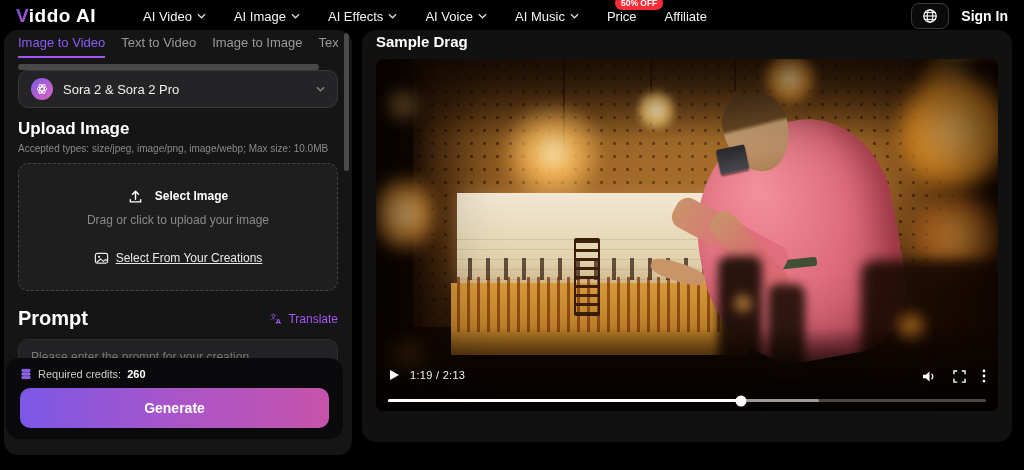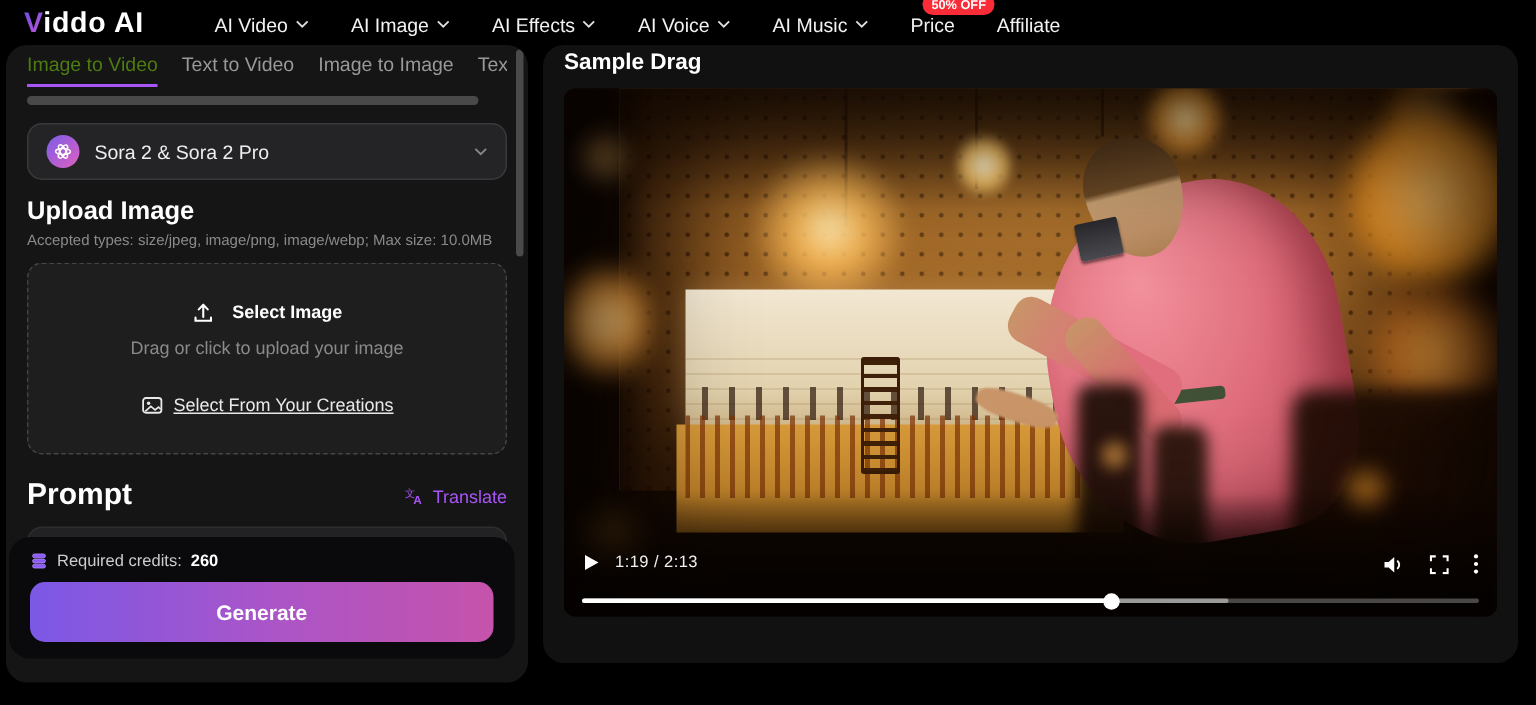--- a/index.html
+++ b/index.html
@@ -21,26 +21,26 @@
   .nav-right { margin-left:auto; display:flex; align-items:center; gap:12px; }
   .globe-btn { width:38px; height:26px; border:1px solid #3a3a3a; border-radius:8px;
     display:flex; align-items:center; justify-content:center; cursor:pointer; background:#0a0a0a; }
   .signin { font-size:14px; font-weight:bold; cursor:pointer; }
 
   
   .left-panel { position:absolute; left:4px; top:30px; width:348px; height:425px;
     background:#151515; border-radius:14px; overflow:hidden; padding:0 14px; }
   .tabs { display:flex; gap:16px; margin-top:-4px; white-space:nowrap; overflow:hidden; }
   .tab { font-size:13px; color:#999; padding:9px 0 6px; cursor:pointer; border-bottom:2px solid transparent; }
-  .tab.active { color:#4d7c0f; border-bottom-color:#a855f7; }
+  .tab.active { color:#8b5cf6; border-bottom-color:#a855f7; }
   .tabs-scrollbar { width:94%; height:6px; background:#494949; border-radius:3px; margin-top:6px; cursor:pointer; }
   .v-scrollbar { position:absolute; right:3px; top:3px; width:5px; height:138px;
     background:#4a4a4a; border-radius:3px; cursor:pointer; }
 
-  .model-select { margin-top:12px; height:38px; background:#242426; border:1px solid #39393c;
+  .model-select { height:38px; background:#242426; border:1px solid #39393c;
     border-radius:10px; display:flex; align-items:center; gap:10px; padding:0 12px; cursor:pointer; }
   .model-icon { width:22px; height:22px; border-radius:50%;
     background:linear-gradient(135deg,#7b5ce8,#e060c0); display:flex; align-items:center; justify-content:center; }
   .model-label { font-size:13px; color:#eee; flex:1; }
 
   .sec-heading { font-size:17px; font-weight:bold; margin-top:11px; }
   .accepted { font-size:10px; color:#8a8a8a; margin-top:4px; }
 
   .upload-box { margin-top:9px; height:128px; background:#1e1e1e; border:1px dashed #454545;
     border-radius:10px; display:flex; flex-direction:column; align-items:center;
@@ -210,20 +210,32 @@
           <polyline points="1,1 5,5 9,1" fill="none" stroke="#ddd" stroke-width="1.4"></polyline>
         </svg>
     </div>
     <div class="nav-item">
       <span class="badge">50% OFF</span>
       <span>Price</span>
     </div>
     <div class="nav-item">
       <span>Affiliate</span>
     </div>
+  </div>
+  <div class="nav-right">
+    <div class="globe-btn">
+      <svg width="16" height="16" viewBox="0 0 16 16">
+        <circle cx="8" cy="8" r="6.2" fill="none" stroke="#fff" stroke-width="1.3"></circle>
+        <ellipse cx="8" cy="8" rx="2.8" ry="6.2" fill="none" stroke="#fff" stroke-width="1.1"></ellipse>
+        <line x1="1.8" y1="8" x2="14.2" y2="8" stroke="#fff" stroke-width="1.1"></line>
+        <line x1="2.6" y1="4.6" x2="13.4" y2="4.6" stroke="#fff" stroke-width="1"></line>
+        <line x1="2.6" y1="11.4" x2="13.4" y2="11.4" stroke="#fff" stroke-width="1"></line>
+      </svg>
+    </div>
+    <div class="signin">Sign In</div>
   </div>
 </div>
 
 <div class="left-panel">
   <div class="tabs">
     <div class="tab active">Image to Video</div>
     <div class="tab">Text to Video</div>
     <div class="tab">Image to Image</div>
     <div class="tab">Text to Image</div>
   </div>

